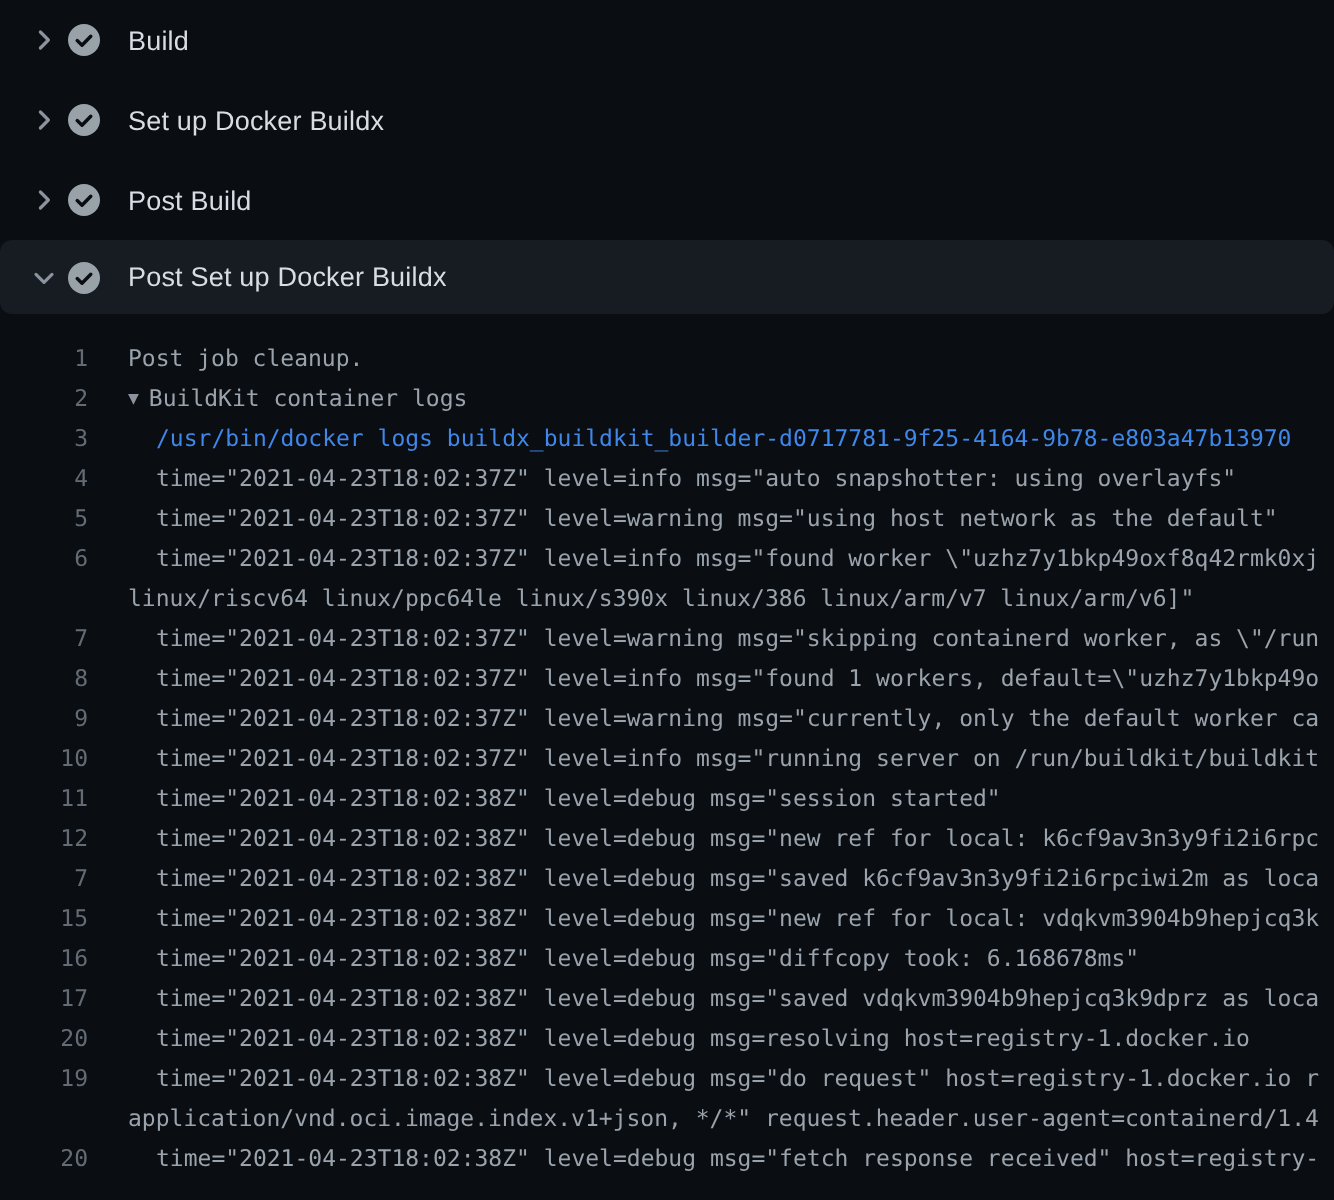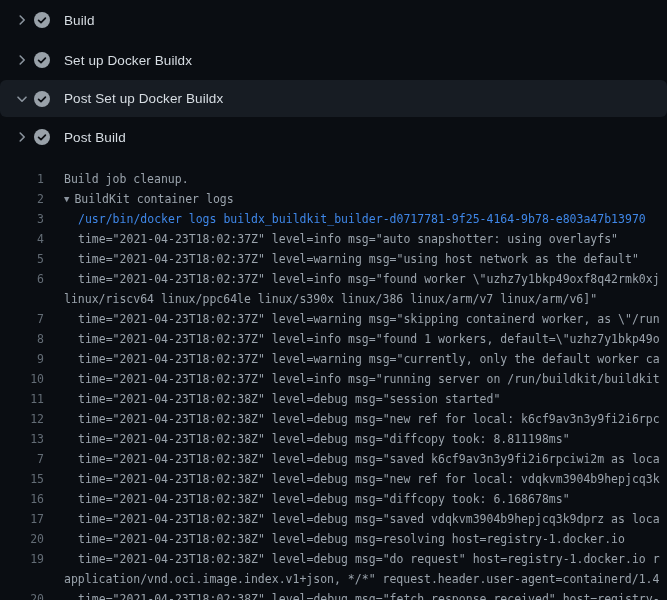--- a/index.html
+++ b/index.html
@@ -71,56 +71,56 @@
     </span>
     <span class="status">
       <svg width="16" height="16" viewBox="0 0 16 16">
           <circle cx="8" cy="8" r="8" fill="#99a1a9"></circle>
           <path d="M4.6 8.3 L7 10.6 L11.4 6.1" fill="none" stroke="#0a0d12" stroke-width="1.7" stroke-linecap="round" stroke-linejoin="round"></path>
         </svg>
     </span>
     <span class="step-label">Set up Docker Buildx</span>
   </div>
 
+  <div class="step-row">
+    <span class="chev">
+      <svg width="16" height="16" viewBox="0 0 16 16">
+          <path d="M6.2 4 L10.2 8 L6.2 12" fill="none" stroke="#8b949e" stroke-width="1.6" stroke-linecap="round" stroke-linejoin="round"></path>
+        </svg>
+    </span>
+    <span class="status">
+      <svg width="16" height="16" viewBox="0 0 16 16">
+          <circle cx="8" cy="8" r="8" fill="#99a1a9"></circle>
+          <path d="M4.6 8.3 L7 10.6 L11.4 6.1" fill="none" stroke="#0a0d12" stroke-width="1.7" stroke-linecap="round" stroke-linejoin="round"></path>
+        </svg>
+    </span>
+    <span class="step-label">Post Build</span>
+  </div>
+
   <div class="step-row expanded">
     <span class="chev">
       <svg width="16" height="16" viewBox="0 0 16 16">
           <path d="M4 6.2 L8 10.2 L12 6.2" fill="none" stroke="#8b949e" stroke-width="1.6" stroke-linecap="round" stroke-linejoin="round"></path>
         </svg>
     </span>
     <span class="status">
       <svg width="16" height="16" viewBox="0 0 16 16">
           <circle cx="8" cy="8" r="8" fill="#99a1a9"></circle>
           <path d="M4.6 8.3 L7 10.6 L11.4 6.1" fill="none" stroke="#0a0d12" stroke-width="1.7" stroke-linecap="round" stroke-linejoin="round"></path>
         </svg>
     </span>
     <span class="step-label">Post Set up Docker Buildx</span>
   </div>
-
-  <div class="step-row">
-    <span class="chev">
-      <svg width="16" height="16" viewBox="0 0 16 16">
-          <path d="M6.2 4 L10.2 8 L6.2 12" fill="none" stroke="#8b949e" stroke-width="1.6" stroke-linecap="round" stroke-linejoin="round"></path>
-        </svg>
-    </span>
-    <span class="status">
-      <svg width="16" height="16" viewBox="0 0 16 16">
-          <circle cx="8" cy="8" r="8" fill="#99a1a9"></circle>
-          <path d="M4.6 8.3 L7 10.6 L11.4 6.1" fill="none" stroke="#0a0d12" stroke-width="1.7" stroke-linecap="round" stroke-linejoin="round"></path>
-        </svg>
-    </span>
-    <span class="step-label">Post Build</span>
-  </div>
 </div>
 
 <div class="log-area">
 
   <div class="log-row">
     <span class="ln">1</span>
-    <span class="lc pad-base">Build job cleanup.</span>
+    <span class="lc pad-base">Post job cleanup.</span>
   </div>
 
   <div class="log-row">
     <span class="ln">2</span>
     <span class="lc pad-base group-toggle"><span class="marker">▼</span><span>BuildKit container logs</span></span>
   </div>
 
   <div class="log-row">
     <span class="ln">3</span>
     <span class="lc pad-detail command">/usr/bin/docker logs buildx_buildkit_builder-d0717781-9f25-4164-9b78-e803a47b13970</span>
@@ -169,24 +169,20 @@
   <div class="log-row">
     <span class="ln">11</span>
     <span class="lc pad-detail">time="2021-04-23T18:02:38Z" level=debug msg="session started"</span>
   </div>
 
   <div class="log-row">
     <span class="ln">12</span>
     <span class="lc pad-detail">time="2021-04-23T18:02:38Z" level=debug msg="new ref for local: k6cf9av3n3y9fi2i6rpc</span>
   </div>
 
-  <div class="log-row">
-    <span class="ln">13</span>
-    <span class="lc pad-detail">time="2021-04-23T18:02:38Z" level=debug msg="diffcopy took: 8.811198ms"</span>
-  </div>
 
   <div class="log-row">
     <span class="ln">7</span>
     <span class="lc pad-detail">time="2021-04-23T18:02:38Z" level=debug msg="saved k6cf9av3n3y9fi2i6rpciwi2m as loca</span>
   </div>
 
   <div class="log-row">
     <span class="ln">15</span>
     <span class="lc pad-detail">time="2021-04-23T18:02:38Z" level=debug msg="new ref for local: vdqkvm3904b9hepjcq3k</span>
   </div>

